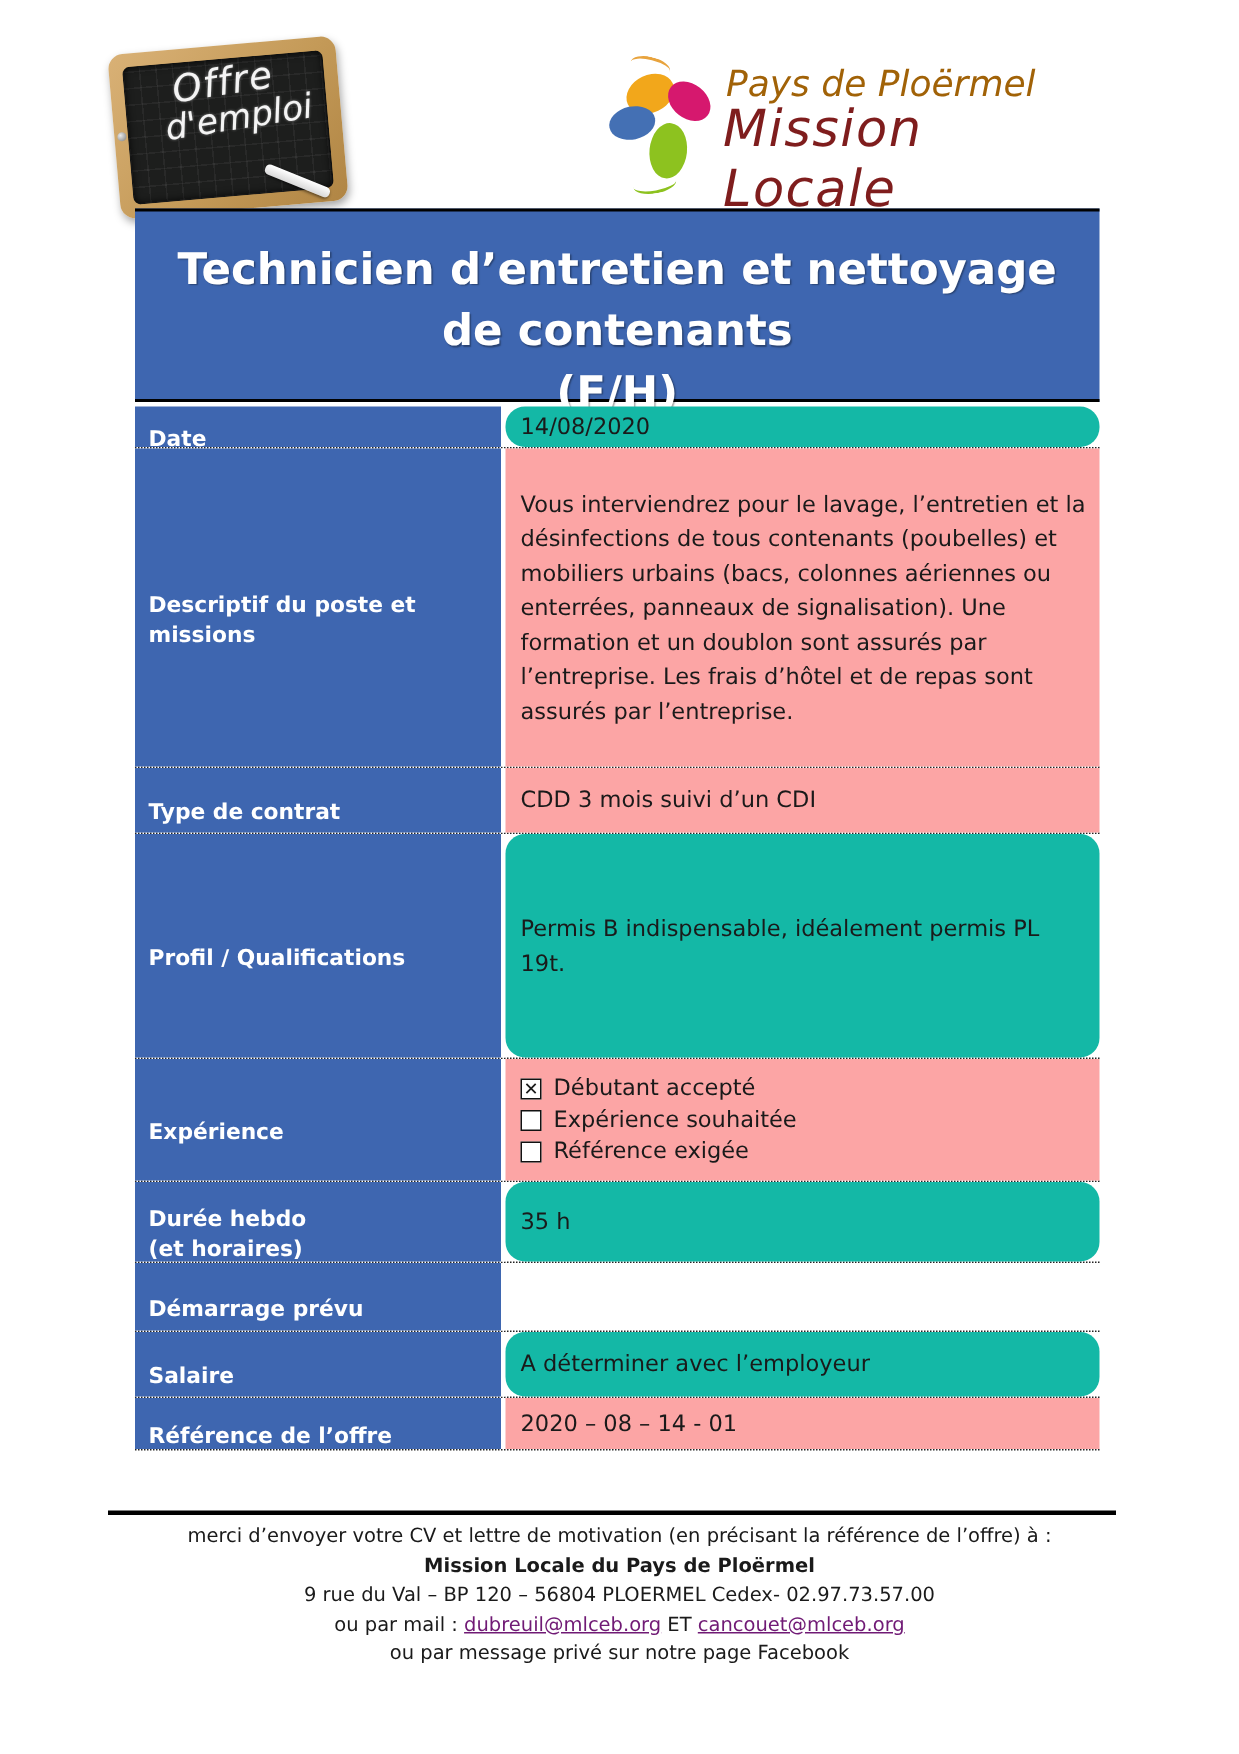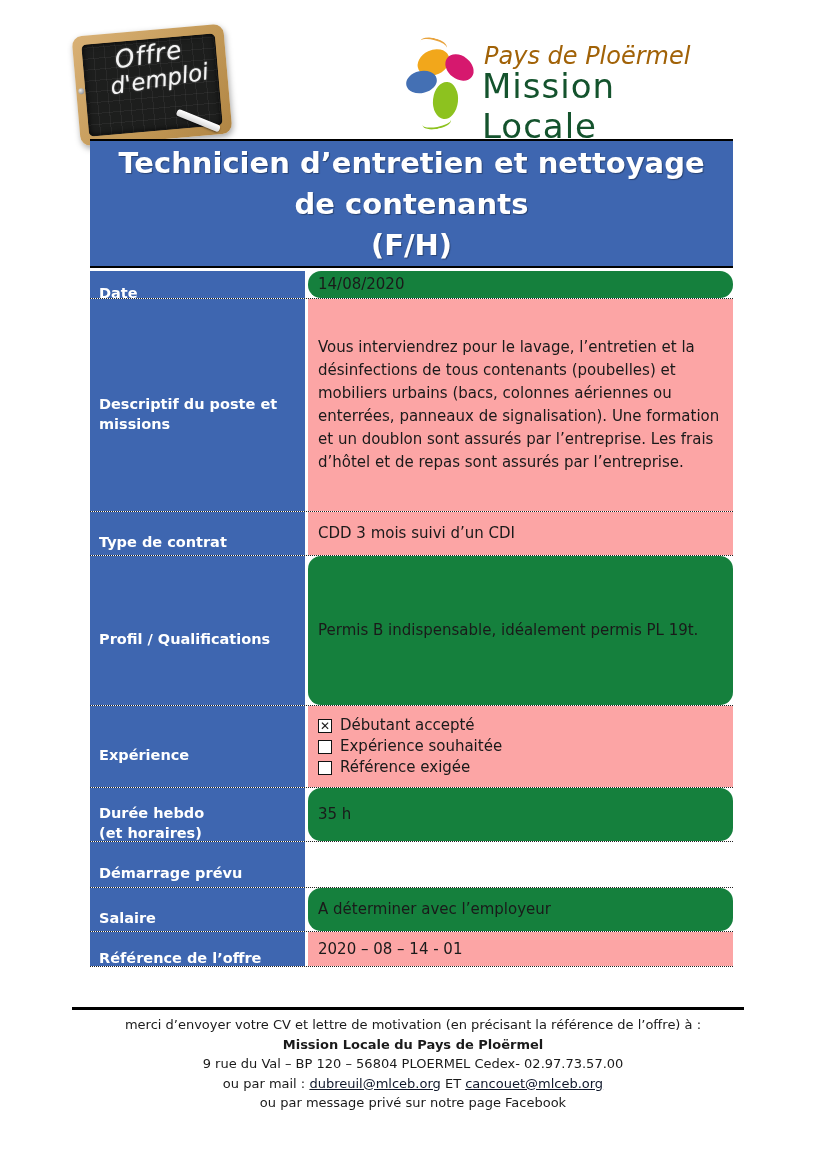--- a/index.html
+++ b/index.html
@@ -32,54 +32,54 @@
   .logo { position:absolute; left:402px; top:36px; width:330px; height:100px; }
   .petal { position:absolute; border-radius:50%; }
   .petal.orange { left:15px; top:14px; width:33px; height:25px; transform:rotate(-25deg); }
   .petal.pink   { left:42px; top:20px; width:31px; height:23px; transform:rotate(38deg); }
   .petal.blue   { left:4px;  top:35px; width:31px; height:22px; transform:rotate(-12deg); }
   .petal.green  { left:31px; top:46px; width:25px; height:37px; transform:rotate(6deg); }
   .arc { position:absolute; border-radius:50%; }
   .arc.orange { left:18px; top:2px; width:27px; height:13px; border-top:2.5px solid #e8a33d; transform:rotate(14deg); }
   .arc.green  { left:20px; top:80px; width:29px; height:13px; border-bottom:2.5px solid #8dc21f; transform:rotate(-10deg); }
   .logo-region { position:absolute; left:82px; top:6px; font-size:24px; font-style:italic; }
-  .logo-name   { position:absolute; left:80px; top:30px; font-size:34px; color:#14532d; letter-spacing:1px; }
+  .logo-name   { position:absolute; left:80px; top:30px; font-size:34px; color:#7f1d1d; letter-spacing:1px;font-style:italic; }
   .logo-tag    { position:absolute; left:84px; top:72px; font-size:19px; }
 
   
   .banner { position:absolute; left:90px; top:139px; width:643px; height:129px;
     background:#3e66b0; border-top:2px solid #000; border-bottom:2px solid #000;
     color:#fff; text-align:center; font-weight:bold; font-size:29px; line-height:41px;
-    padding-top:2px; text-shadow:1px 1px 1px rgba(0,0,0,.35); }
+    padding-top:18px; text-shadow:1px 1px 1px rgba(0,0,0,.35); }
 
   
   .jobtable { position:absolute; left:90px; top:271px; width:643px; }
   .row { display:flex; border-bottom:1px dotted #222; }
-  .cell-label { width:215px; background:#3e66b0; color:#fff; font-weight:bold;
+  .cell-label { width:244px; background:#3e66b0; color:#fff; font-weight:bold;
     font-size:14.5px; display:flex; align-items:center; padding:19px 4px 2px 9px;
     white-space:pre-line; line-height:20px; }
   .colgap { width:3px; background:#fff; }
   .cell-value { flex:1; display:flex; align-items:center; padding:4px 8px 4px 10px;
     font-size:15px; line-height:23px; }
-  .row.gray .cell-value { background:#15803d;border-radius:13px; }
+  .row.gray .cell-value { background:#14b8a6;border-radius:13px; }
   .row.white .cell-value { background:#fca5a5; }
   .r0{height:28px} .r1{height:213px} .r2{height:42px} .r3{height:44px} .r4{height:150px}
   .r5{height:82px} .r6{height:54px} .r7{height:46px} .r8{height:44px} .r9{height:35px}
   .chk-col { display:block; }
   .chk-line { display:flex; align-items:center; line-height:21px; font-size:15px; }
   .chk-box { display:inline-flex; align-items:center; justify-content:center;
     width:14px; height:14px; border:1.5px solid #111; background:#fff; margin-right:8px;
     font-size:12px; line-height:12px; flex:none; }
 
   
   .black-rule { position:absolute; left:72px; top:1007px; width:672px; height:3px; background:#000; }
   .footer { position:absolute; left:63px; top:1015px; width:700px; text-align:center;
     font-size:13px; line-height:19.5px; }
   .footer .bold { font-weight:bold; }
-  .footer a { color:#0f172a; text-decoration:underline; }
+  .footer a { color:#701a75; text-decoration:underline; }
 </style>
 </head>
 <body>
 
 <div id="page">
 
   <div class="chalkboard">
     <div class="slate"></div>
     <div class="chalk-text">
       <div class="l1">Offre</div>

